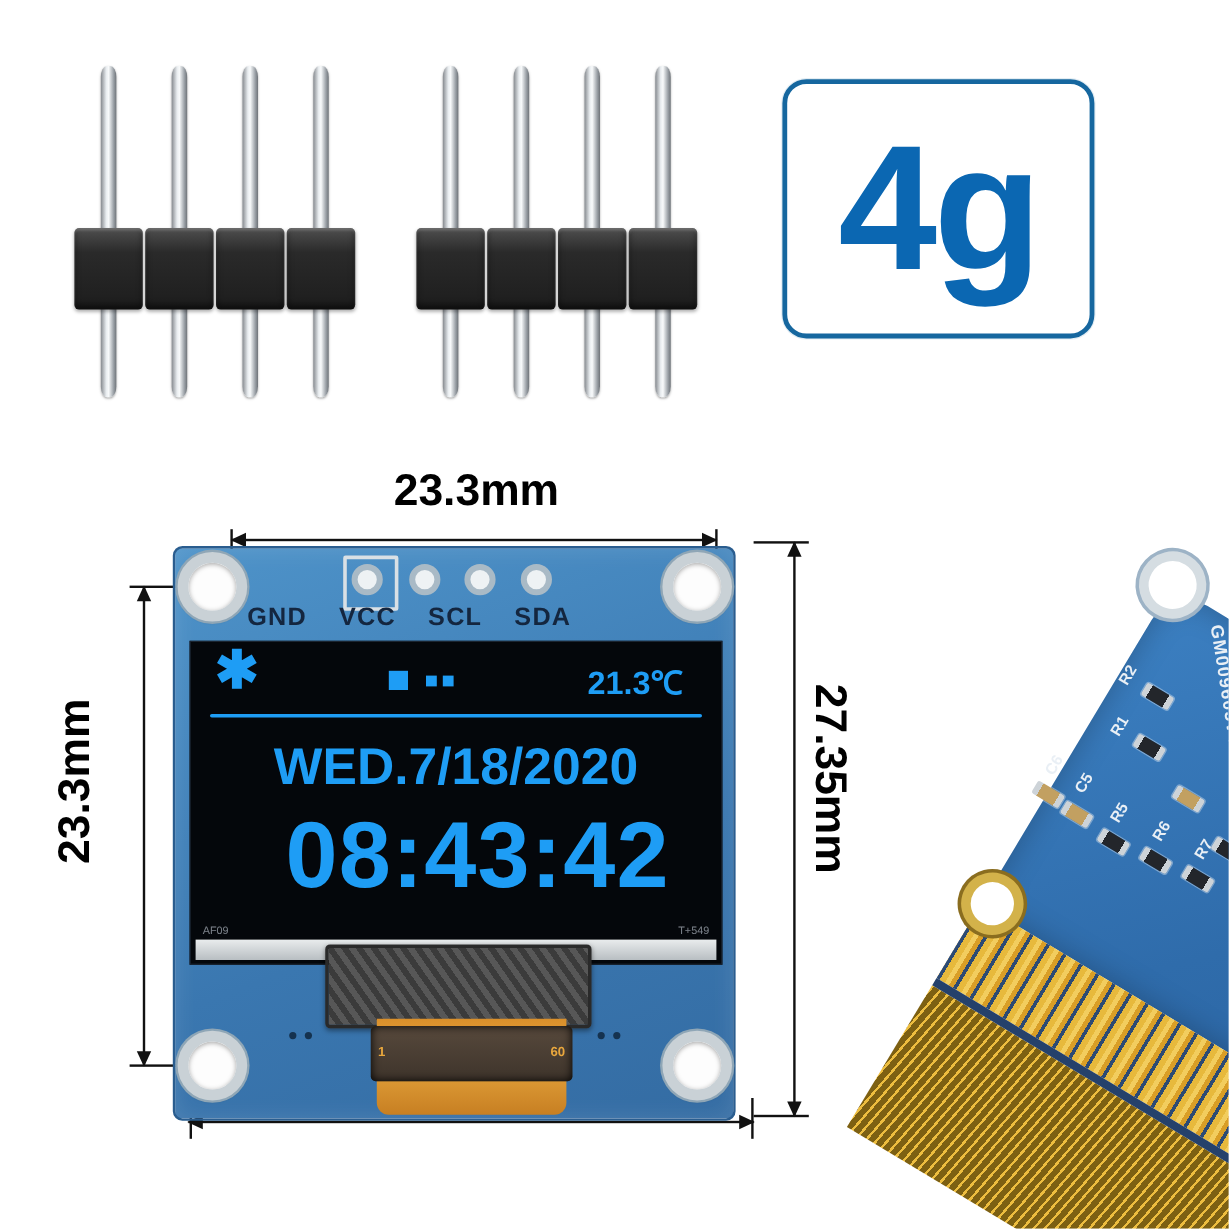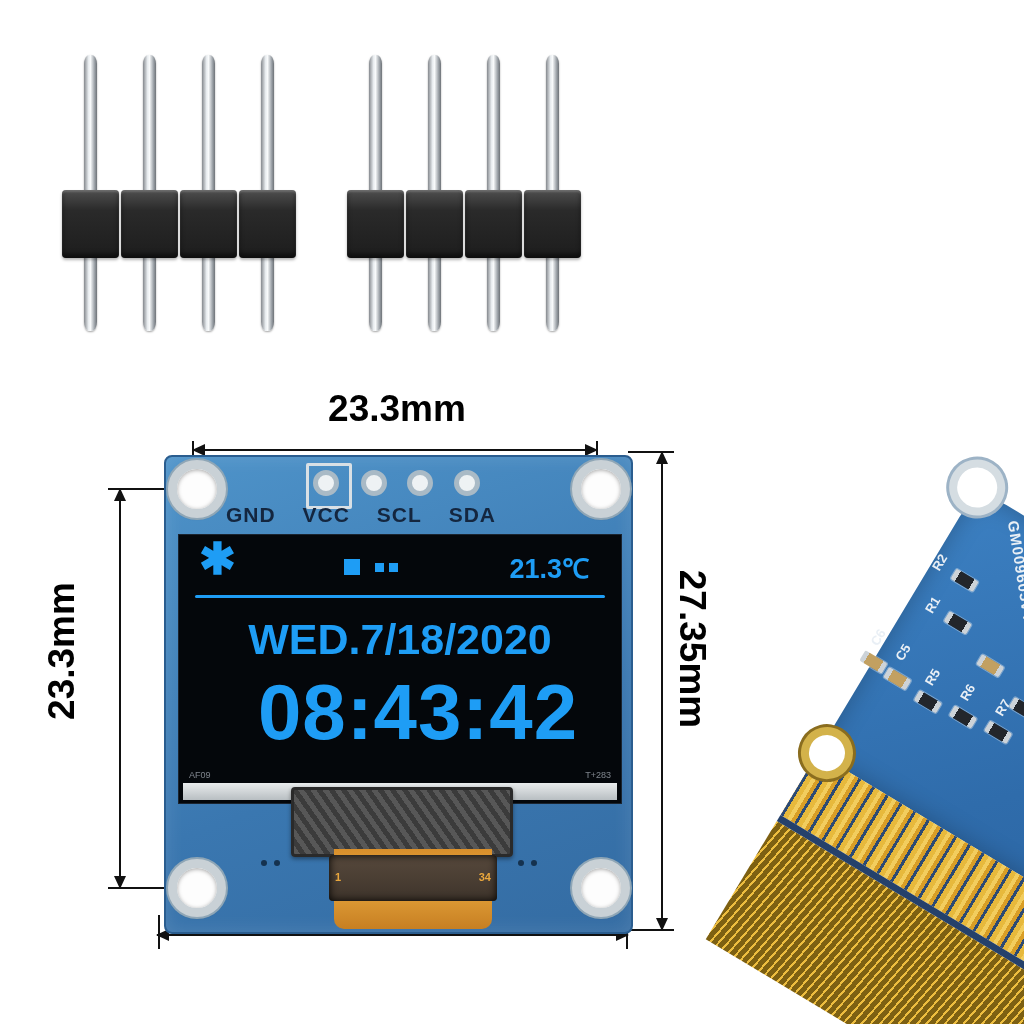--- a/index.html
+++ b/index.html
@@ -28,21 +28,21 @@
   .dim-h::after{content:"";position:absolute;right:-1px;top:50%;transform:translateY(-50%);
        border-top:6px solid transparent;border-bottom:6px solid transparent;border-left:13px solid #111;}
   .dim-v{position:absolute;width:2px;background:#111;}
   .dim-v::before{content:"";position:absolute;top:-1px;left:50%;transform:translateX(-50%);
        border-left:6px solid transparent;border-right:6px solid transparent;border-bottom:13px solid #111;}
   .dim-v::after{content:"";position:absolute;bottom:-1px;left:50%;transform:translateX(-50%);
        border-left:6px solid transparent;border-right:6px solid transparent;border-top:13px solid #111;}
   .ext{position:absolute;background:#111;}
 
   
-  .pcb{position:absolute;left:164px;top:455px;width:465px;height:475px;
+  .pcb{position:absolute;left:144px;top:455px;width:465px;height:475px;
        background:linear-gradient(160deg,#4e93c9,#3a77b0 60%,#346ca3);
        border:2px solid #2a5d8f;border-radius:8px;box-shadow:inset 0 0 20px rgba(255,255,255,.12);}
   .hole{position:absolute;width:40px;height:40px;background:#fdfdfd;border:9px solid #c9d1d6;border-radius:50%;
        box-shadow:0 0 0 2px #8fa6b6,inset 0 1px 4px rgba(0,0,0,.35),0 1px 2px rgba(0,0,0,.25);}
   .pad{position:absolute;width:16px;height:16px;background:#eef2f4;border:5px solid #a9bac6;border-radius:50%;}
   .pad-square{position:absolute;left:140px;top:6px;width:40px;height:40px;border:3px solid #d9e0e5;border-radius:2px;}
   .pin-labels{position:absolute;left:60px;top:46px;width:270px;display:flex;justify-content:space-between;
        font-size:21px;font-weight:bold;color:#14263f;letter-spacing:1px;}
   .screen{position:absolute;left:12px;top:77px;width:442px;height:268px;background:#04070b;border:1px solid #1a2430;}
   .scr-asterisk{position:absolute;left:20px;top:2px;font-size:44px;font-weight:bold;color:var(--accent,#1e9df5);line-height:1;}
@@ -97,20 +97,23 @@
     <div class="pin" style="left:24px;"></div>
     <div class="pin" style="left:83px;"></div>
     <div class="pin" style="left:142px;"></div>
     <div class="pin" style="left:201px;"></div>
     <div class="pin-block" style="left:2px;"></div>
     <div class="pin-block" style="left:61px;"></div>
     <div class="pin-block" style="left:120px;"></div>
     <div class="pin-block" style="left:179px;"></div>
   </div>
 
+  <div class="weight-badge">
+    <span>4g</span>
+  </div>
 
   <div class="dim-label" style="left:317px;top:388px;width:160px;">23.3mm</div>
   <div class="dim-h" style="left:193px;top:449px;width:404px;"></div>
   <div class="ext" style="left:192px;top:441px;width:2px;height:18px;"></div>
   <div class="ext" style="left:596px;top:441px;width:2px;height:18px;"></div>
 
   <div class="dim-label" style="left:-18px;top:630px;width:160px;transform:rotate(-90deg);">23.3mm</div>
   <div class="dim-v" style="left:119px;top:489px;height:399px;"></div>
   <div class="ext" style="left:108px;top:488px;width:80px;height:2px;"></div>
   <div class="ext" style="left:108px;top:887px;width:80px;height:2px;"></div>
@@ -146,29 +149,29 @@
     <div class="screen">
       <div class="scr-asterisk">✱</div>
       <div class="sq" style="left:165px;top:24px;width:16px;height:16px;"></div>
       <div class="sq" style="left:196px;top:28px;width:9px;height:9px;"></div>
       <div class="sq" style="left:210px;top:28px;width:9px;height:9px;"></div>
       <div class="scr-temp">21.3℃</div>
       <div class="scr-rule"></div>
       <div class="scr-date">WED.7/18/2020</div>
       <div class="scr-time">08:43:42</div>
       <div class="glass-mark" style="left:10px;">AF09</div>
-      <div class="glass-mark" style="right:10px;">T+283</div>
+      <div class="glass-mark" style="right:10px;">T+549</div>
       <div class="glass-strip"></div>
     </div>
 
     <div class="ribbon"></div>
     <div class="flex"></div>
     <div class="flex-conn">
       <span class="flex-num" style="left:6px;">1</span>
-      <span class="flex-num" style="right:6px;">34</span>
+      <span class="flex-num" style="right:6px;">60</span>
     </div>
     <div class="dot" style="left:95px;top:403px;"></div>
     <div class="dot" style="left:108px;top:403px;"></div>
     <div class="dot" style="left:352px;top:403px;"></div>
     <div class="dot" style="left:365px;top:403px;"></div>
   </div>
 
   <div class="photo">
     <div class="photo-blue"></div>
     <div class="photo-gold"></div>

